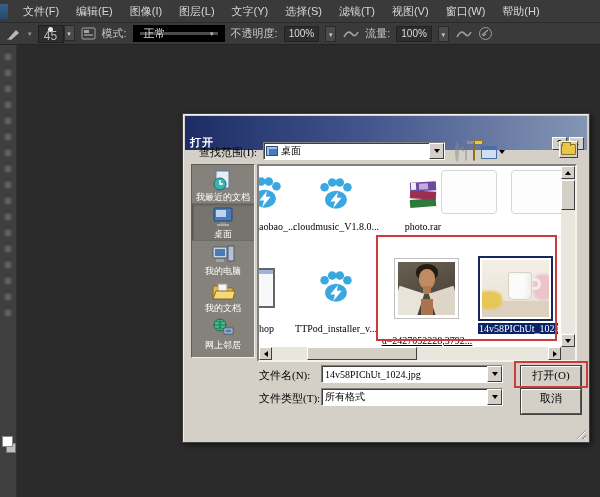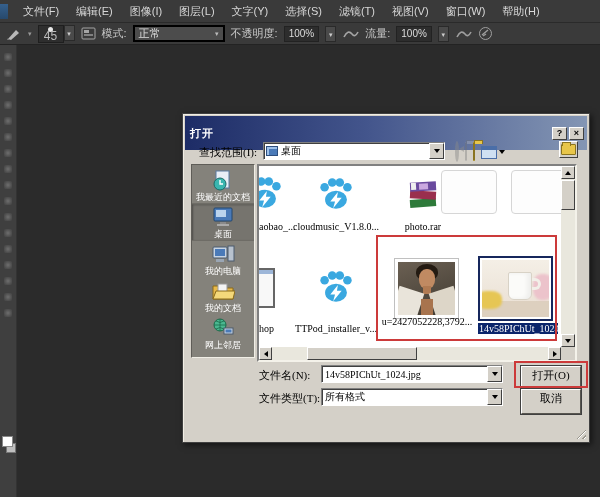--- a/index.html
+++ b/index.html
@@ -11,42 +11,42 @@
     border-bottom:1px solid #2a2a2a; display:flex; align-items:center; gap:1px; }
   .app-badge { width:8px; height:15px; background:linear-gradient(#35608d,#27496c); margin-left:0; margin-right:6px; }
   .menu-item { color:#d8d8d8; font-size:11px; padding:0 8px; line-height:22px; cursor:default; }
   .optionsbar { position:absolute; left:0; top:23px; width:600px; height:22px; background:#3a3a3a;
     border-bottom:1px solid #232323; display:flex; align-items:center; gap:6px; padding:0 6px; color:#c6c6c6; font-size:11px; }
   .opt-label { color:#c6c6c6; }
   .valbox { background:#2d2d2d; border:1px solid #222; color:#ddd; font-size:10px; height:16px;
     line-height:14px; padding:0 4px; min-width:32px; text-align:center; }
   .mini-drop { width:11px; height:16px; background:#4a4a4a; border:1px solid #2a2a2a; color:#ccc;
     font-size:7px; line-height:15px; text-align:center; }
-  .mode-select { background:#4c4c4c; border:2px solid #000000; height:17px; width:92px; color:#ddd;
+  .mode-select { background:#4c4c4c; border:7px solid #000000; height:17px; width:92px; color:#ddd;
     font-size:11px; display:flex; align-items:center; justify-content:space-between; padding:0 4px; }
   .preset-box { display:flex; height:18px; }
   .preset-main { width:26px; background:#2e2e2e; border:1px solid #1f1f1f; display:flex; flex-direction:column;
     align-items:center; justify-content:center; }
   .preset-dot { width:5px; height:5px; border-radius:50%; background:#e8e8e8; }
   .preset-num { color:#bbb; font-size:12px; line-height:8px; }
   .icon-btn { opacity:.85; display:flex; align-items:center; }
 
   .toolstrip { position:absolute; left:0; top:45px; width:17px; height:452px; background:#3f3f3f;
     border-right:1px solid #333; }
   .tool-dot { width:8px; height:8px; margin:8px auto 0; background:radial-gradient(#a8a8a8,#5a5a5a 70%);
     opacity:.45; border-radius:2px; }
   .swatch-bg { position:absolute; left:6px; bottom:44px; width:10px; height:10px; background:#bfbfbf; border:1px solid #777; }
   .swatch-fg { position:absolute; left:2px; bottom:50px; width:11px; height:11px; background:#fff; border:1px solid #888; }
 
   
   .dialog { position:absolute; left:182px; top:113px; width:408px; height:330px; background:#d4d0c8;
     border:1px solid #404040; box-shadow: 2px 2px 6px rgba(0,0,0,.55), inset 1px 1px 0 #f0ede4;
     font-family:"Liberation Serif","DejaVu Serif",serif; }
   .titlebar { position:absolute; left:2px; top:2px; right:2px; height:34px;
-    background:linear-gradient(90deg,#1d2c66,#43558c 45%,#8496b4); display:flex; align-items:center; }
+    background:linear-gradient(90deg,#1d2c66,#43558c 45%,#8496b4); display:flex; align-items:flex-end; }
   .title-text { color:#fff; font-weight:bold; font-size:11px; padding-left:5px; letter-spacing:1px; }
   .tb-btns { margin-left:auto; display:flex; gap:2px; padding-right:3px; }
   .tb-btn { width:15px; height:13px; background:#d4d0c8; border:1px solid; border-color:#fff #404040 #404040 #fff;
     font-family:"Liberation Sans",sans-serif; font-size:9px; font-weight:bold; color:#000; text-align:center; line-height:11px; }
 
   .row-label { position:absolute; font-size:11px; color:#000; }
   .combo { position:absolute; background:#fff; border:1px solid; border-color:#808080 #fff #fff #808080;
     box-shadow: inset 1px 1px 0 #404040; display:flex; align-items:center; font-size:10px; }
   .combo-text { flex:1; padding:0 3px; white-space:nowrap; overflow:hidden; }
   .combo-btn { width:15px; align-self:stretch; background:#d4d0c8; border:1px solid; border-color:#fff #404040 #404040 #fff;
@@ -352,21 +352,21 @@
       <div class="thumb-frame" style="left:135px; top:92px; width:65px; height:61px;">
         <div class="portrait">
           <div class="p-hair"></div>
             <div class="p-face"></div>
             <div class="p-neck"></div>
           <div class="p-jacket-l"></div>
             <div class="p-jacket-r"></div>
             <div class="p-chest"></div>
         </div>
       </div>
-      <div class="flabel" style="left:120px; top:150px; width:96px;">u=2427052228,3792...</div>
+      <div class="flabel" style="left:120px; top:169px; width:96px;text-decoration:underline;">u=2427052228,3792...</div>
 
       <div class="thumb-sel" style="left:219px; top:90px; width:75px; height:65px;">
         <div class="cupimg">
           <div class="c-table"></div>
             <div class="c-yellow"></div>
             <div class="c-pink"></div>
           <div class="c-cup"></div>
             <div class="c-handle"></div>
         </div>
       </div>

